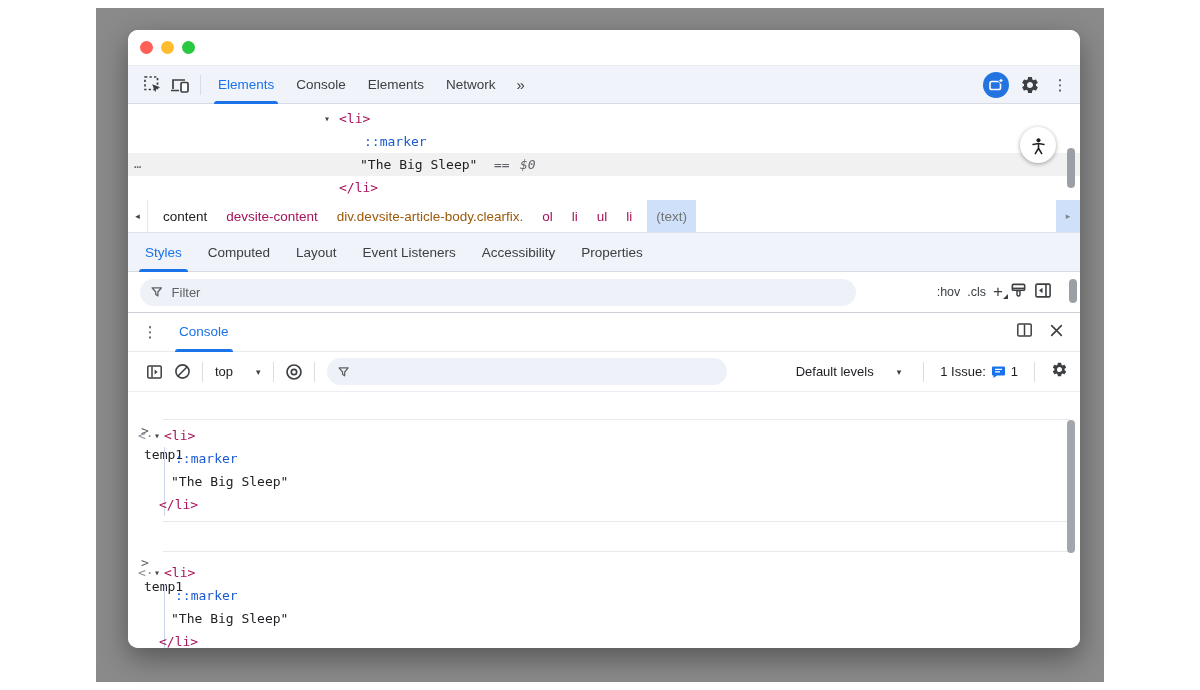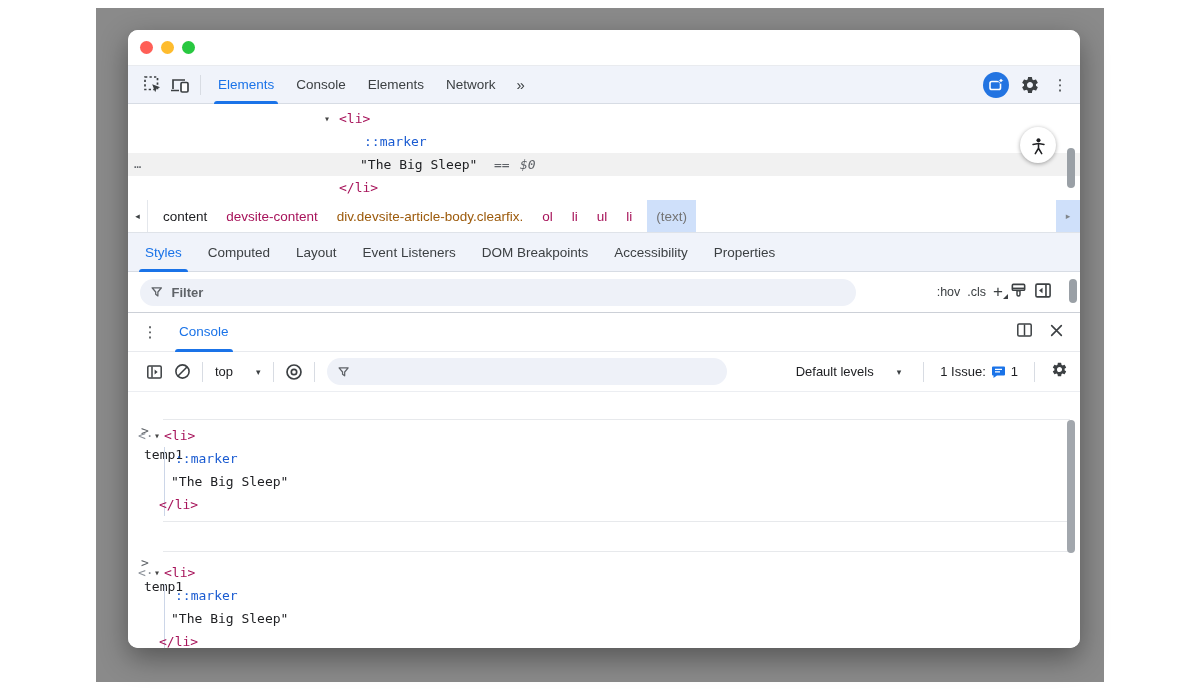--- a/index.html
+++ b/index.html
@@ -56,21 +56,21 @@
   .crumb-fwd { margin-left:auto; width:26px; background:#cfe0fa; border-left:2px solid #fff; display:flex; align-items:center; justify-content:center; color:#80868b; font-size:9px; flex:0 0 auto; }
 
   
   .styles-tabs { display:flex; align-items:center; height:39px; background:#f0f3fa; border-bottom:1px solid #d7dce4; padding-left:4px; }
   .styles-tabs .tab { height:39px; line-height:39px; padding:0 13px; }
 
   
   .styles-filter { position:relative; display:flex; align-items:center; height:40px; background:#fff; padding:0 12px; }
   .filter-box { display:flex; align-items:center; gap:8px; height:27px; border-radius:14px; background:#eef1f8; padding:0 10px; }
   .filter-box input { border:none; outline:none; background:transparent; font-size:13px; color:#202124; width:100%;
-                      font-family:"Liberation Sans", sans-serif;font-weight:bold; }
+                      font-family:"Liberation Sans", sans-serif; }
   .filter-box input::placeholder { color:#5f6368; }
   .styles-filter .filter-box { width:716px; flex:0 0 auto; }
   .sf-right { margin-left:auto; display:flex; align-items:center; gap:7px; padding-right:16px; }
   .txtbtn { font-size:12.5px; color:#3c4043; }
   .plusbtn { position:relative; font-size:17px; color:#3c4043; line-height:16px; }
   .plusbtn::after { content:""; position:absolute; right:-5px; bottom:1px; border-left:5px solid transparent; border-bottom:5px solid #3c4043; }
 
   
   .console-header { display:flex; align-items:center; height:40px; background:#fff; border-top:1px solid #ccd0d7; border-bottom:1px solid #e8eaee; padding:0 12px; }
   .kebab { font-size:15px; color:#3c4043; width:20px; text-align:center; }
@@ -191,21 +191,20 @@
         <span class="crumb c-textnode selected">(text)</span>
       </span>
       <span class="crumb-fwd">▸</span>
     </div>
 
     <div class="styles-tabs">
       <span class="tab active">Styles</span>
       <span class="tab">Computed</span>
       <span class="tab">Layout</span>
       <span class="tab">Event Listeners</span>
-      <span class="tab">DOM Breakpoints</span>
       <span class="tab">Accessibility</span>
       <span class="tab">Properties</span>
     </div>
 
     <div class="styles-filter">
       <label class="filter-box">
         <svg width="14" height="14" viewBox="0 0 16 16">
           <path d="M2.5 3 h11 L9.3 8 v4.6 L6.7 10.6 V8 Z" fill="none" stroke="#5f6368" stroke-width="1.5" stroke-linejoin="round"></path>
         </svg>
         <input type="text" placeholder="Filter" style="">

